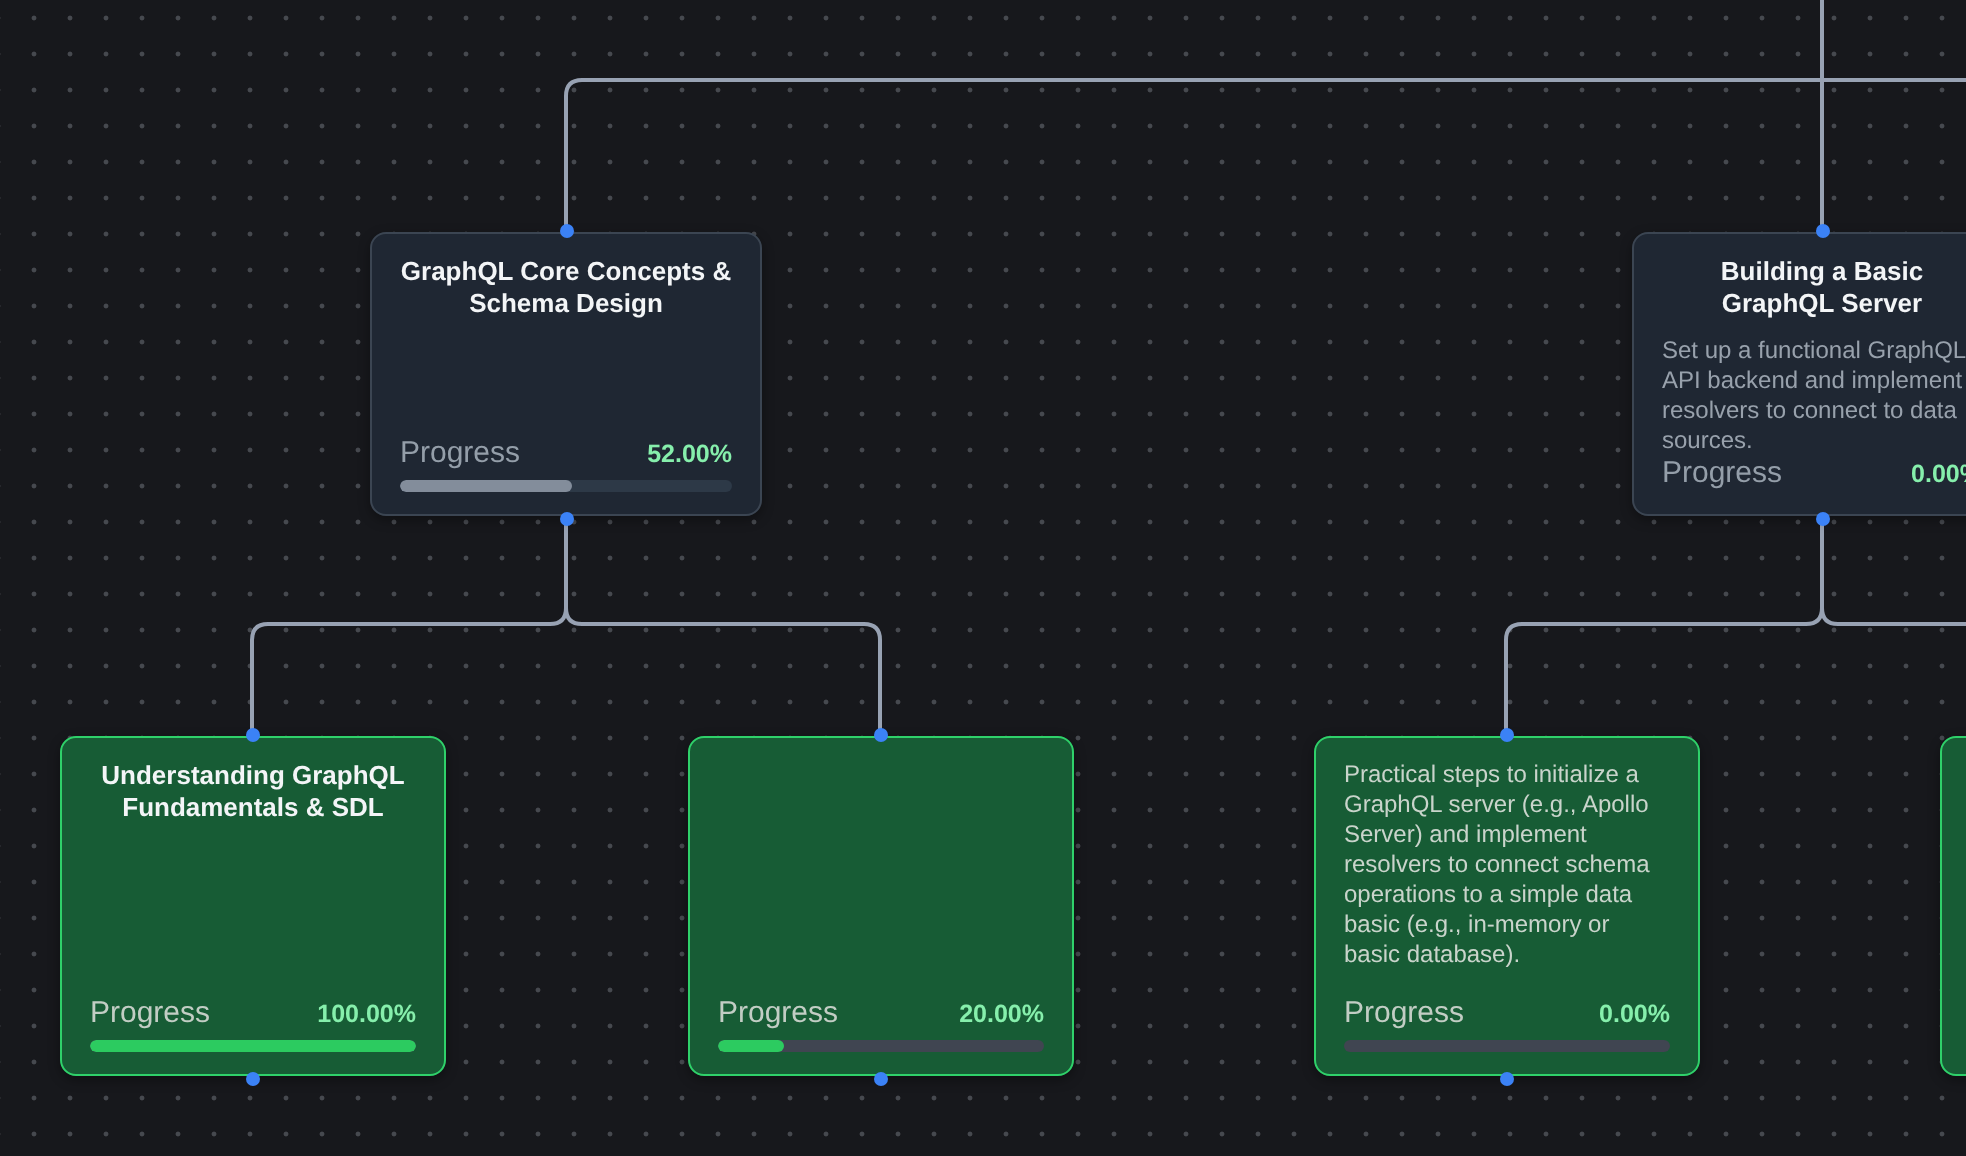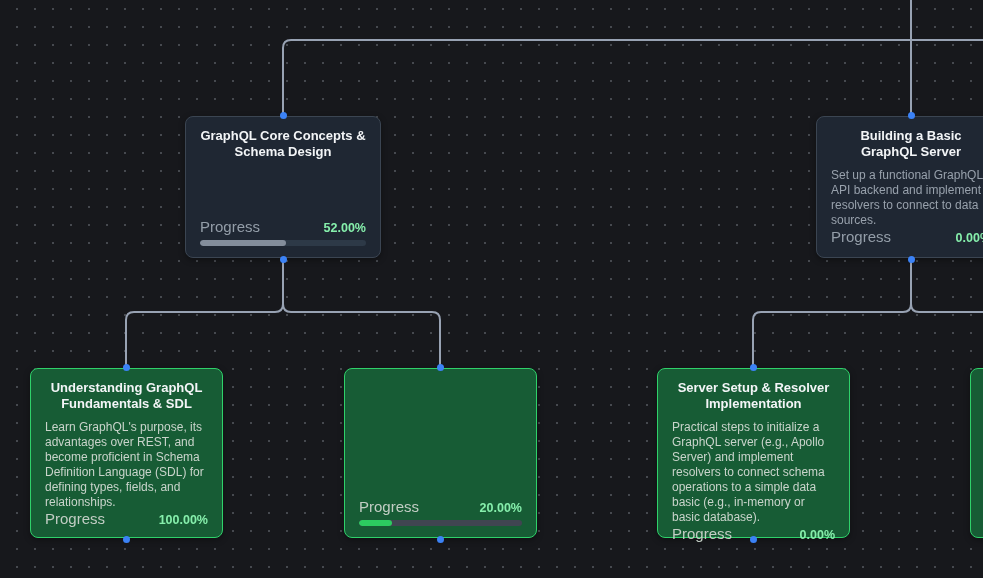--- a/index.html
+++ b/index.html
@@ -94,42 +94,40 @@
       <span class="progress-label">Progress</span>
       <span class="progress-value">0.00%</span>
     </div>
     <div class="progress-track">
       <div class="progress-fill" style="width: 0%;"></div>
     </div>
   </div>
 
   <div id="node-3" class="node-card green">
     <h3 class="card-title">Understanding GraphQL Fundamentals &amp; SDL</h3>
-    <p class="card-desc">Learn GraphQL's purpose, its advantages over REST, and become proficient in Schema Definition Language (SDL) for defining types, fields, and relationships.</p>
     <div class="progress-row">
       <span class="progress-label">Progress</span>
       <span class="progress-value">100.00%</span>
     </div>
     <div class="progress-track">
       <div class="progress-fill" style="width: 100%;"></div>
     </div>
   </div>
 
   <div id="node-4" class="node-card green">
     <div class="progress-row">
       <span class="progress-label">Progress</span>
       <span class="progress-value">20.00%</span>
     </div>
     <div class="progress-track">
       <div class="progress-fill" style="width: 20%;"></div>
     </div>
   </div>
 
   <div id="node-5" class="node-card green">
-    <h3 class="card-title">Server Setup &amp; Resolver Implementation</h3>
     <p class="card-desc">Practical steps to initialize a GraphQL server (e.g., Apollo Server) and implement resolvers to connect schema operations to a simple data basic (e.g., in-memory or basic database).</p>
     <div class="progress-row">
       <span class="progress-label">Progress</span>
       <span class="progress-value">0.00%</span>
     </div>
     <div class="progress-track">
       <div class="progress-fill" style="width: 0%;"></div>
     </div>
   </div>
 

